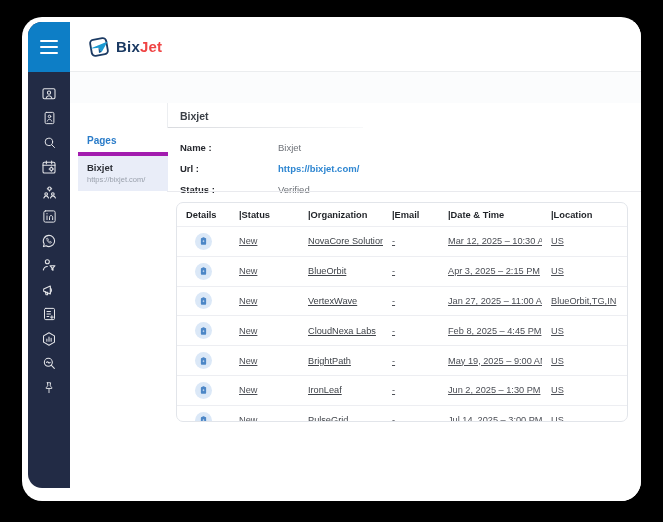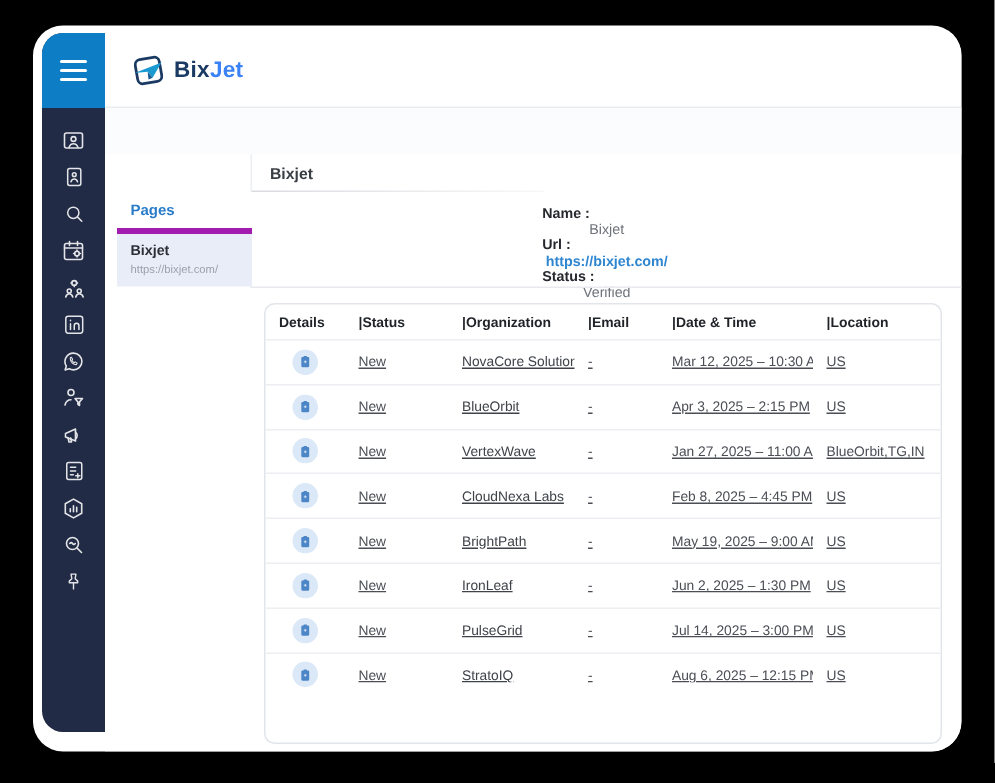--- a/index.html
+++ b/index.html
@@ -35,21 +35,21 @@
   .side-nav li svg{display:block;}
   
   .topbar{
     position:absolute;left:48px;top:5px;right:0;height:50px;background:#fff;
     border-bottom:1px solid #ebedef;display:flex;align-items:center;padding-left:16px;
     box-sizing:border-box;
   }
   .brand{display:flex;align-items:center;gap:4px;}
   .brand-text{font-size:15px;font-weight:bold;letter-spacing:.2px;}
   .brand-text .bix{color:#1b3a63;}
-  .brand-text .jet{color:#3b82f6;}
+  .brand-text .jet{color:#ef4444;}
   
   .content{position:absolute;left:48px;top:55px;right:0;bottom:0;background:#fff;}
   .tabs-strip{position:absolute;left:0;right:0;top:0;height:31px;background:#fbfcfd;}
   .tab-active{
     position:absolute;left:8px;top:31px;width:89px;height:22px;background:#fff;
     border:1px solid #f0f1f4;border-bottom:3px solid #1878be;
     display:flex;align-items:center;justify-content:center;box-sizing:content-box;
     font-size:9.5px;font-weight:bold;color:#243a5e;cursor:pointer;
   }
   .right-pane{
@@ -58,36 +58,36 @@
   }
   .page-header{
     position:relative;height:25px;display:flex;align-items:center;padding-left:12px;
     font-size:10.5px;font-weight:bold;color:#3a3f46;
   }
   .page-header::after{
     content:"";position:absolute;left:0;bottom:0;height:1px;width:195px;
     background:linear-gradient(to right,#d9dbdf,#f7f8f9);
   }
   .fields{padding-top:9px;}
-  .field-row{display:flex;align-items:center;height:21px;flex-direction:column;}
+  .field-row{display:flex;align-items:center;height:21px;}
   .field-label{width:110px;padding-left:12px;font-size:9.5px;font-weight:bold;color:#26282e;box-sizing:border-box;}
   .field-value{font-size:9.5px;color:#6f7379;}
   .field-value.link{color:#2e86d1;font-weight:bold;cursor:pointer;}
   .pages-panel{position:absolute;left:8px;top:56px;width:90px;}
   .pages-title{
     padding:7px 9px 6px 9px;font-size:10px;font-weight:bold;color:#2a7cc9;
     border-bottom:4px solid #a21caf;background:#fff;cursor:pointer;
   }
   .page-item{background:#e9edf8;padding:6px 9px 7px 9px;cursor:pointer;}
   .page-item .p-name{font-size:9.5px;font-weight:bold;color:#2c2f36;margin-bottom:2px;}
   .page-item .p-url{font-size:7.5px;color:#9aa1ac;}
   .section-divider{position:absolute;left:97px;right:0;top:119px;border-top:1px solid #e9eaee;}
   
   .table-card{
-    position:absolute;left:106px;top:130px;width:452px;height:294px;
+    position:absolute;left:106px;top:130px;width:452px;height:220px;
     border:1px solid #e2e5ea;border-radius:7px;background:#fff;overflow:hidden;box-sizing:border-box;
   }
   .t-head,.t-row{
     display:grid;grid-template-columns:53px 69px 84px 56px 103px 87px;align-items:center;
   }
   .t-head{height:23px;font-size:9.3px;font-weight:bold;color:#1f2227;}
   .t-head .th{padding-left:9px;white-space:nowrap;overflow:hidden;}
   .t-row{height:28.8px;border-top:1px solid #edeef2;font-size:9.2px;color:#4b4e55;}
   .t-row .td{padding-left:9px;white-space:nowrap;overflow:hidden;text-decoration:underline;}
   .t-row .td.org{color:#3f4349;}

